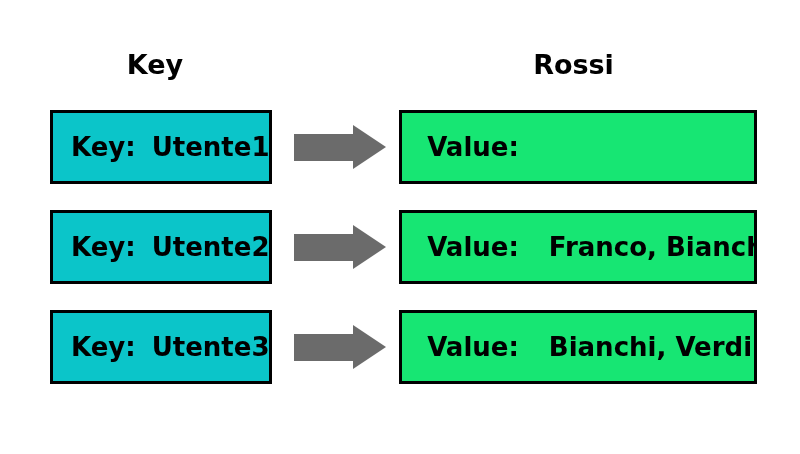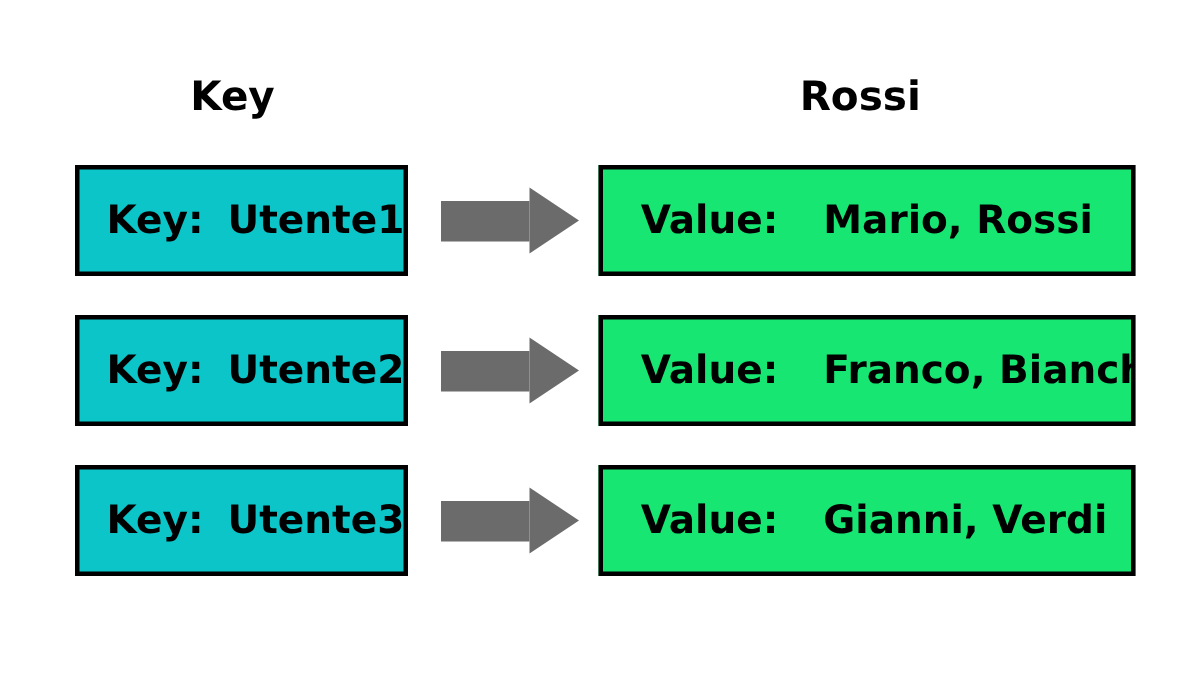--- a/index.html
+++ b/index.html
@@ -104,21 +104,20 @@
       <span>Utente1</span>
     </div>
     <div class="arrow-cell">
       <div class="arrow">
         <div class="shaft"></div>
         <div class="head"></div>
       </div>
     </div>
     <div class="box value-box">
       <span>Value:</span>
-      <span>Mario, Rossi</span>
     </div>
   </div>
 
   <div class="row r1">
     <div class="box key-box">
       <span>Key:</span>
       <span>Utente2</span>
     </div>
     <div class="arrow-cell">
       <div class="arrow">
@@ -138,17 +137,17 @@
       <span>Utente3</span>
     </div>
     <div class="arrow-cell">
       <div class="arrow">
         <div class="shaft"></div>
         <div class="head"></div>
       </div>
     </div>
     <div class="box value-box">
       <span>Value:</span>
-      <span>Gianni, Verdi</span>
+      <span>Bianchi, Verdi</span>
     </div>
   </div>
 
 </div>
 
 </body></html>

